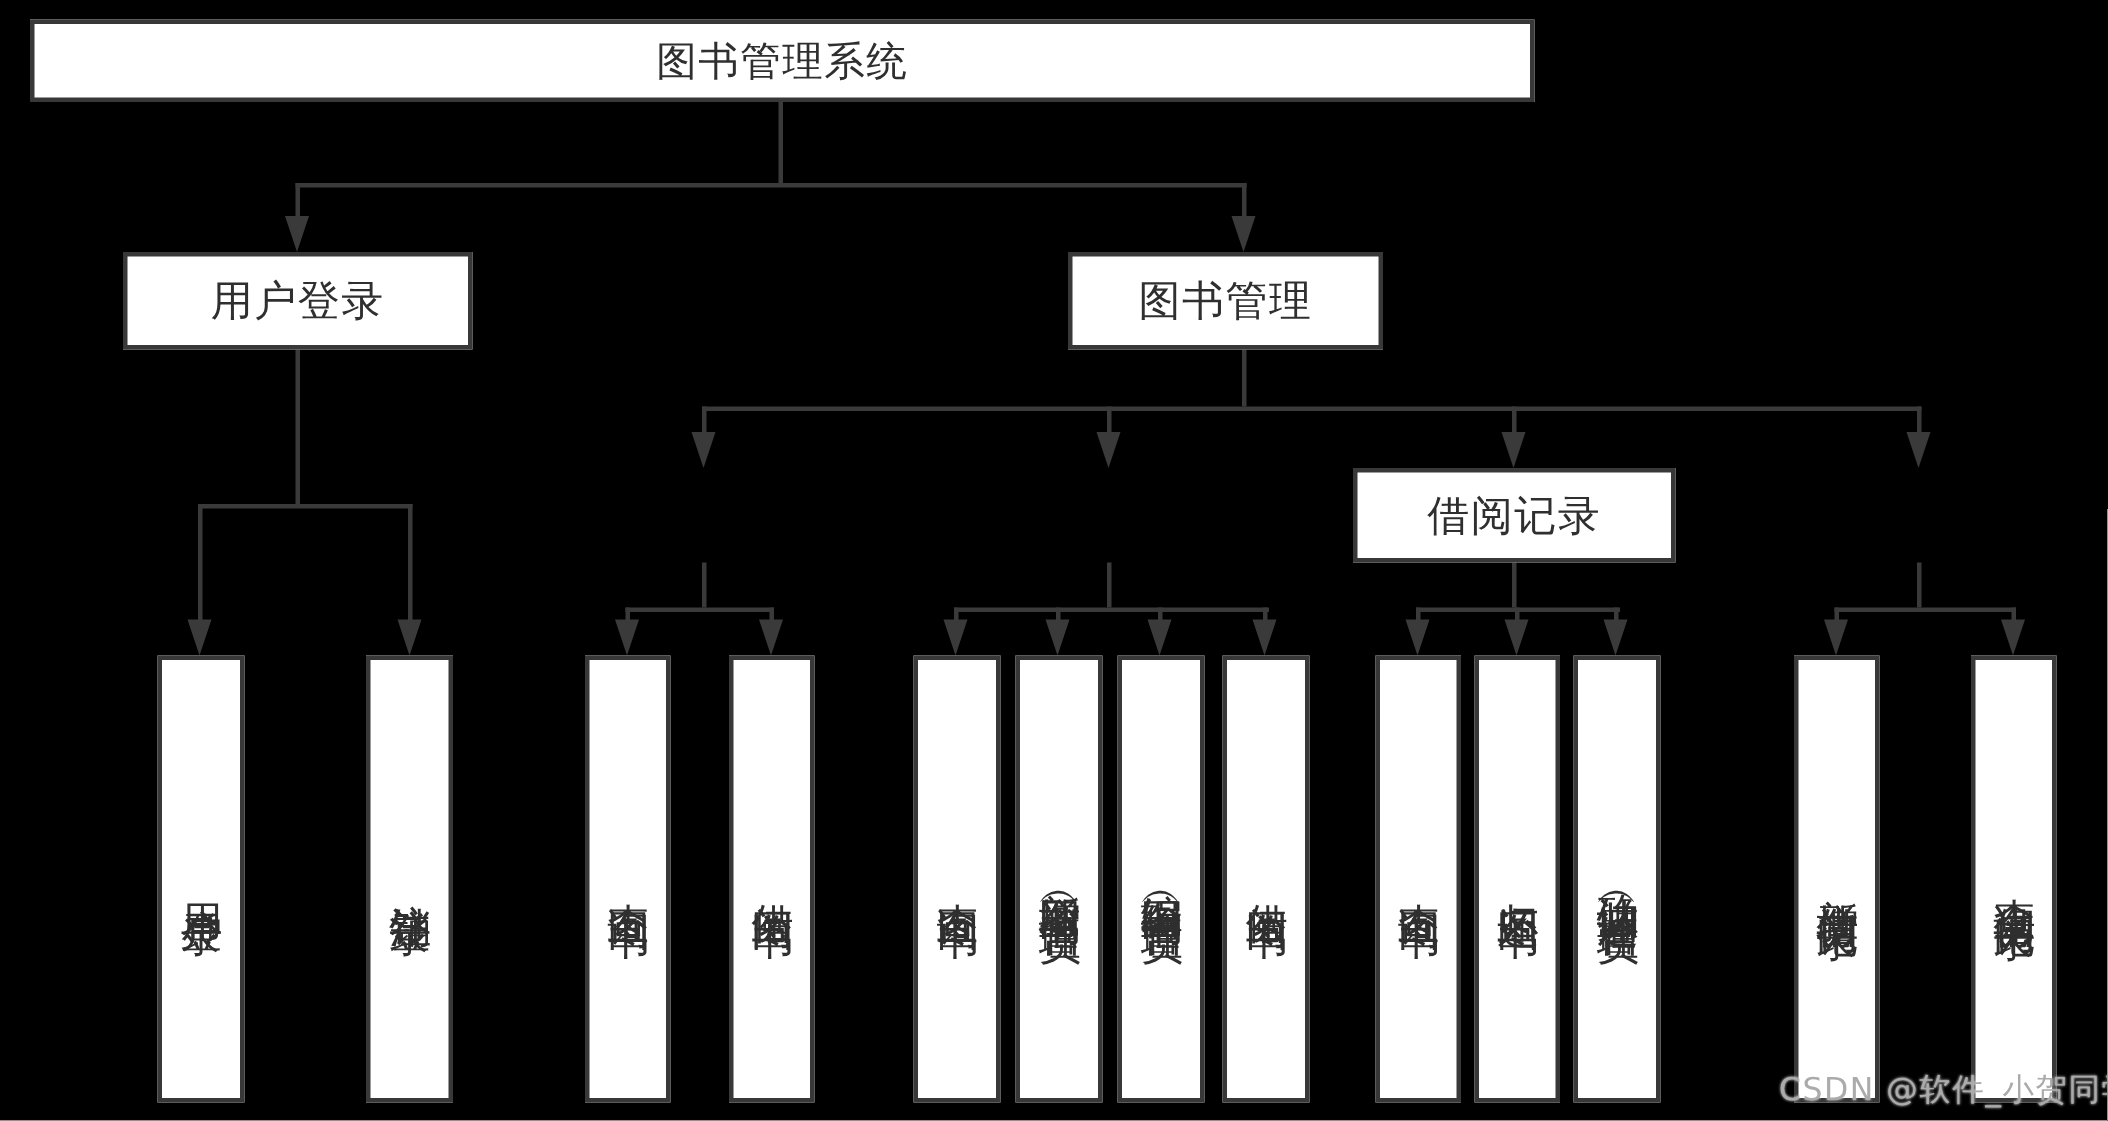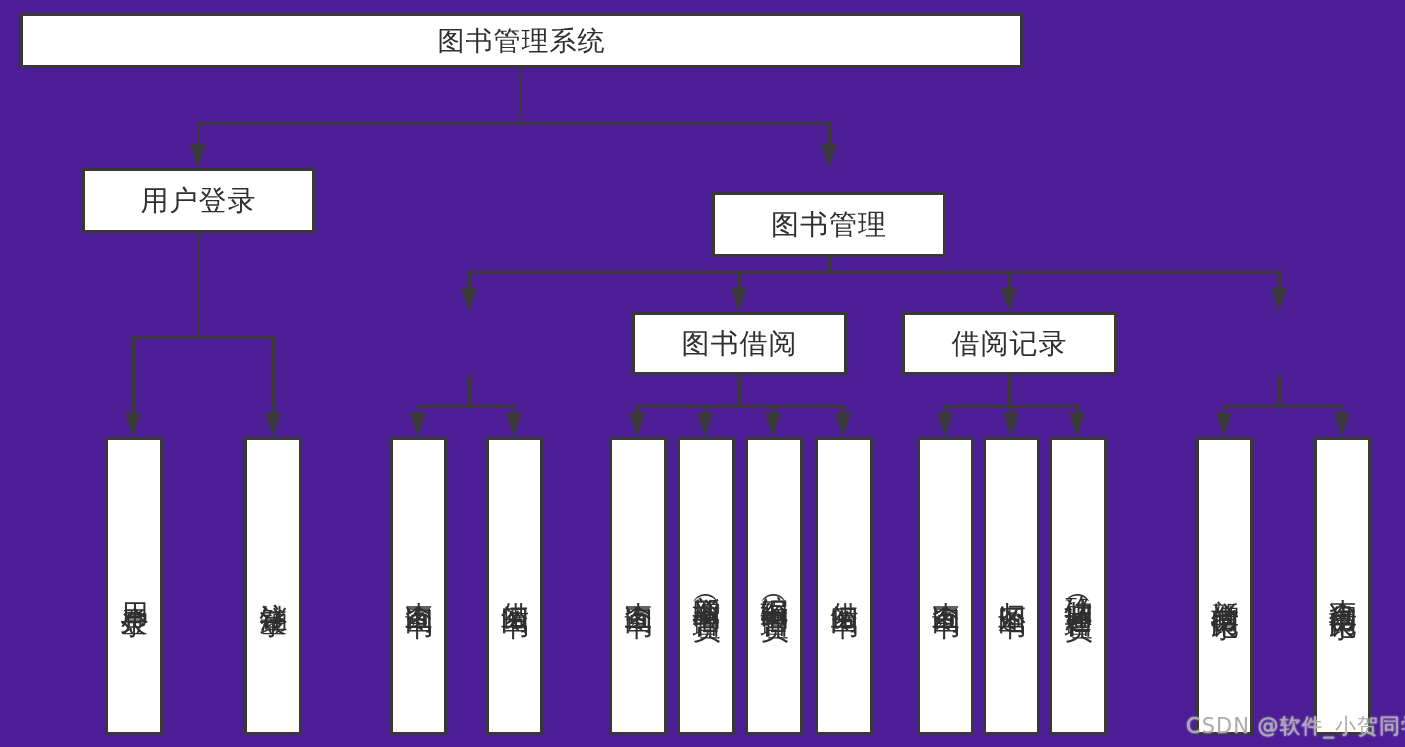--- a/index.html
+++ b/index.html
@@ -1,20 +1,20 @@
 <!DOCTYPE html>
 <html><head>
 <meta charset="utf-8">
 <style>
   html, body { margin: 0; padding: 0; background: #ffffff; }
   #stage {
     position: relative;
     width: 1405px;
     height: 747px;
-    background: #4c1d95;
+    background: #000000;
     font-family: "DejaVu Sans", "Liberation Sans", sans-serif;
     overflow: hidden;
   }
   .box {
     position: absolute;
     box-sizing: border-box;
     background: #ffffff;
     border: 3px solid #383838;
     display: flex;
     align-items: center;
@@ -64,28 +64,25 @@
 <div id="stage">
 
   <div class="box" style="left:20px; top:13px; width:1003px; height:55px;">
     <span class="root-label">图书管理系统</span>
   </div>
 
   <div class="box" style="left:82px; top:168px; width:233px; height:65px;">
     <span>用户登录</span>
   </div>
 
-  <div class="box" style="left:712px; top:168px; width:234px; height:65px;margin-top:24px;">
+  <div class="box" style="left:712px; top:168px; width:210px; height:65px;">
     <span>图书管理</span>
   </div>
 
 
-  <div class="box" style="left:632px; top:312px; width:215px; height:63px;">
-    <span>图书借阅</span>
-  </div>
 
   <div class="box" style="left:902px; top:312px; width:215px; height:63px;">
     <span>借阅记录</span>
   </div>
 
 
   <div class="box" style="left:105px; top:437px; width:58px; height:298px;">
     <span class="vtext">用户登录</span>
   </div>
   <div class="box" style="left:244px; top:437px; width:58px; height:298px;">

